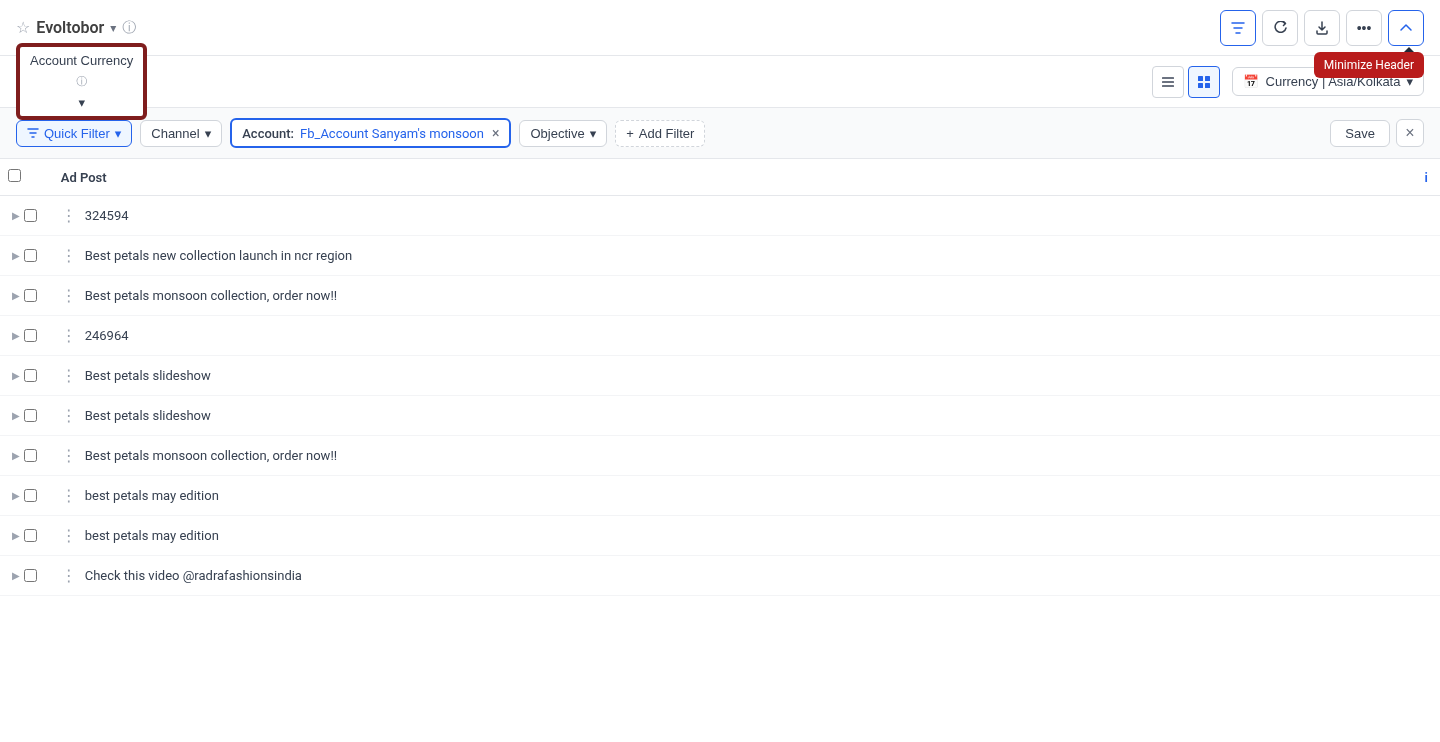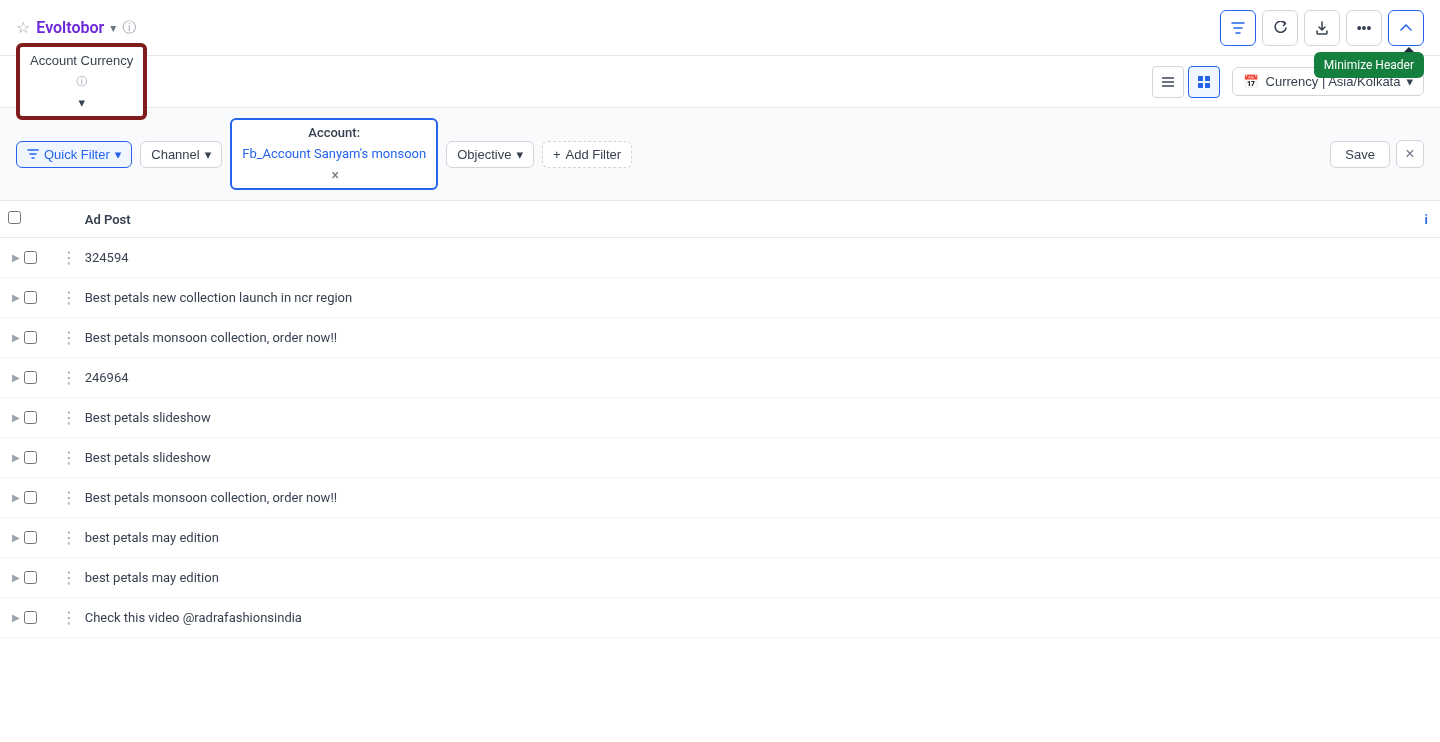--- a/index.html
+++ b/index.html
@@ -14,21 +14,21 @@
       border-bottom: 1px solid #e5e7eb;
       background: #fff;
     }
     .header-left {
       display: flex;
       align-items: center;
       gap: 6px;
       flex: 1;
     }
     .star-icon { color: #9ca3af; font-size: 16px; cursor: pointer; }
-    .app-name { font-size: 16px; font-weight: 600; color: #6d28d9; }
+    .app-name { font-size: 16px; font-weight: 600; color: #404040; }
     .chevron-down { color: #6b7280; font-size: 12px; cursor: pointer; }
     .info-icon { color: #9ca3af; font-size: 14px; cursor: pointer; }
     .header-actions { display: flex; align-items: center; gap: 6px; }
     .header-btn {
       width: 36px; height: 36px;
       border: 1px solid #d1d5db;
       border-radius: 6px;
       background: #fff;
       display: flex; align-items: center; justify-content: center;
       cursor: pointer;
@@ -40,21 +40,21 @@
       border-color: #2563eb;
       color: #2563eb;
     }
 
     
     .tooltip-container { position: relative; }
     .tooltip {
       position: absolute;
       top: calc(100% + 6px);
       right: 0;
-      background: #15803d;
+      background: #b91c1c;
       color: #fff;
       padding: 6px 10px;
       border-radius: 6px;
       font-size: 12px;
       white-space: nowrap;
       z-index: 100;
       text-align: center;
     }
     .tooltip::before {
       content: '';
@@ -141,21 +141,20 @@
       color: #2563eb;
     }
     .account-filter-tag {
       display: flex; align-items: center; gap: 6px;
       padding: 5px 10px;
       border: 2px solid #2563eb;
       border-radius: 6px;
       background: #fff;
       font-size: 13px;
       color: #374151;
-      flex-direction: column;
     }
     .account-filter-tag .label { color: #374151; font-weight: 500; }
     .account-filter-tag .value { color: #2563eb; }
     .account-filter-tag .close-x { color: #6b7280; cursor: pointer; margin-left: 2px; font-size: 14px; }
     .add-filter-btn {
       display: flex; align-items: center; gap: 5px;
       padding: 5px 10px;
       border: 1px dashed #d1d5db;
       border-radius: 6px;
       background: #fff;
@@ -191,21 +190,21 @@
     thead th {
       padding: 10px 12px;
       text-align: left;
       font-weight: 600;
       font-size: 13px;
       color: #374151;
       border-bottom: 1px solid #e5e7eb;
       white-space: nowrap;
     }
     .th-checkbox { width: 40px; padding: 10px 8px; }
-    .th-adpost { display: flex; align-items: flex-start; gap: 8px; margin-left: 24px; }
+    .th-adpost { display: flex; align-items: flex-start; gap: 8px; }
     .th-info { color: #2563eb; font-size: 13px; margin-left: auto; }
 
     tbody tr {
       border-bottom: 1px solid #f3f4f6;
     }
     tbody td { padding: 10px 12px; font-size: 13px; color: #374151; }
     .td-actions { display: flex; align-items: center; gap: 4px; }
     .row-expand { color: #9ca3af; cursor: pointer; font-size: 10px; }
     .row-checkbox { accent-color: #2563eb; }
     .row-menu { color: #9ca3af; cursor: pointer; font-size: 16px; }

